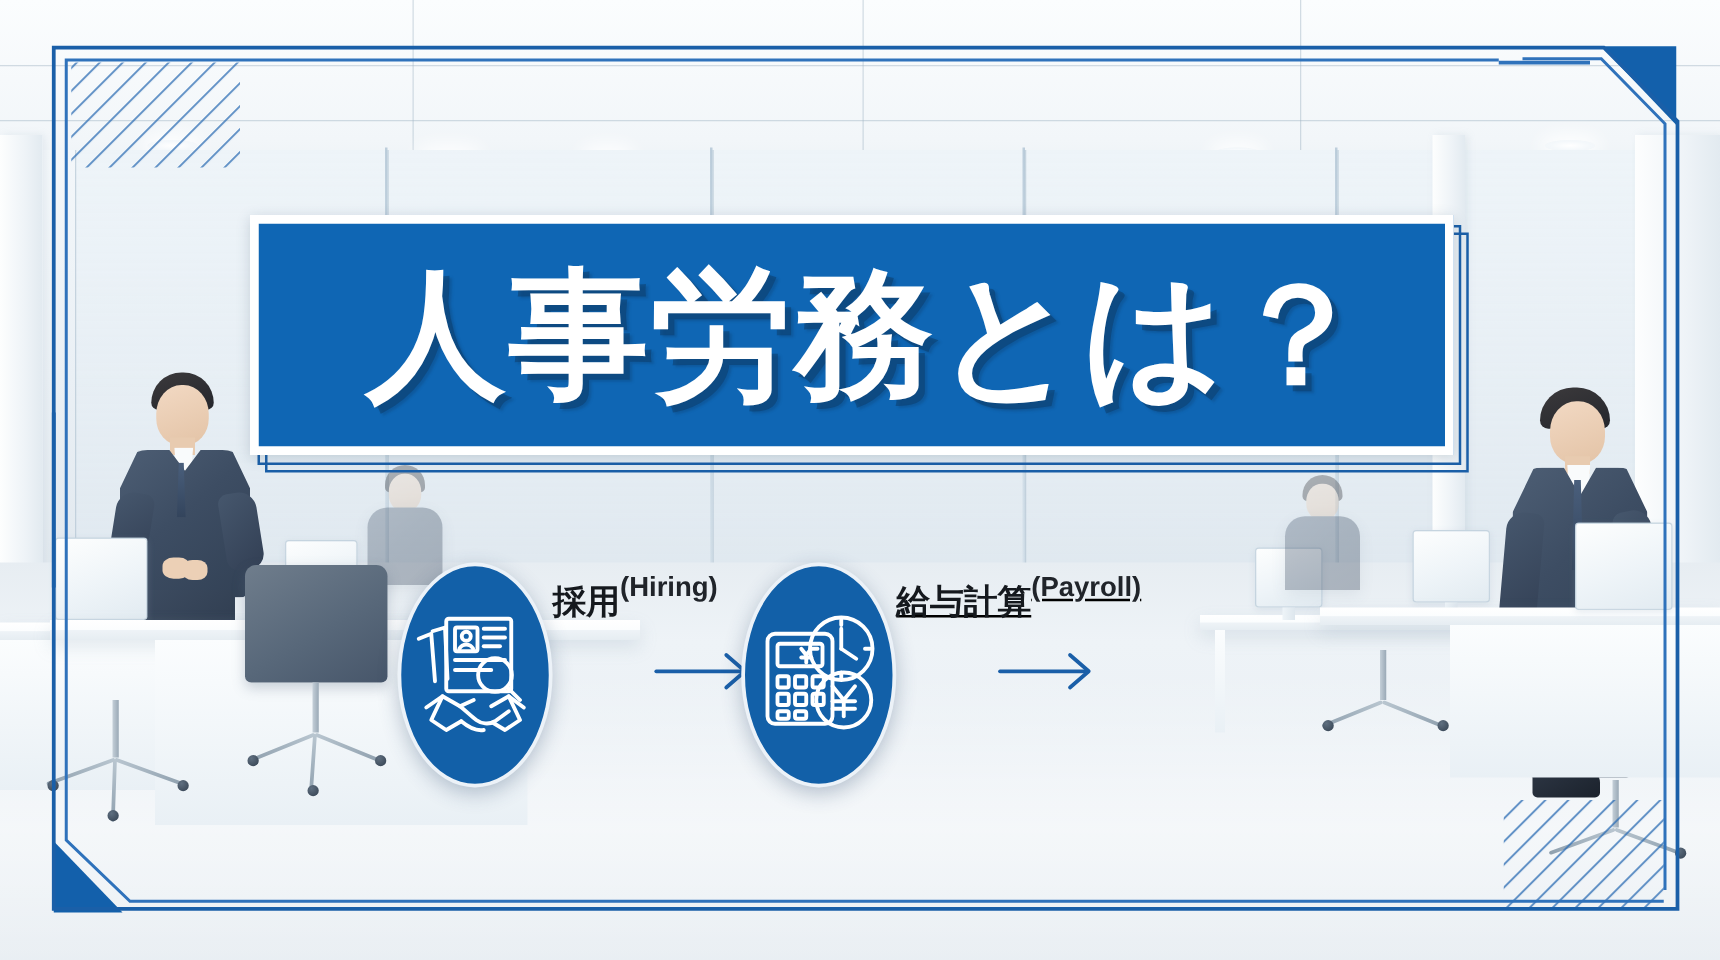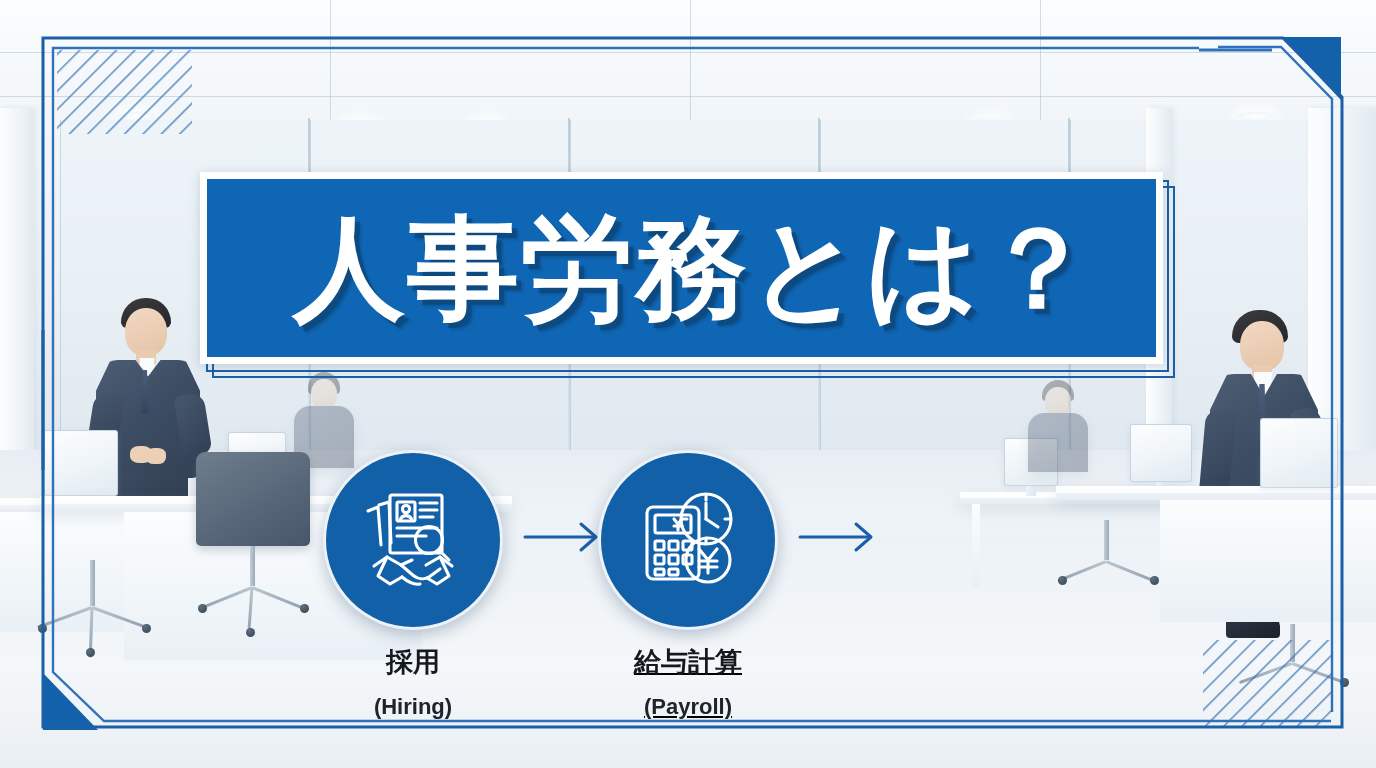--- a/index.html
+++ b/index.html
@@ -166,39 +166,39 @@
   .banner-echo {
     position:absolute; border:2px solid #1a5fa8; background:transparent;
   }
 
   
   #flow {
     position:absolute; left:0; top:450px; width:1376px; height:270px;
   }
   .node {
     position:absolute; top:0; width:190px;
-    display:flex; flex-direction:column; align-items:center;
+    display:flex; flex-direction:row; align-items:flex-start;
   }
   .node-circle {
     width:180px; height:180px; border-radius:50%;
     background:#1260a8;
     border:3px solid rgba(255,255,255,.92);
     box-shadow:0 5px 16px rgba(40,70,105,.3);
     display:flex; align-items:center; justify-content:center;
   }
   .node-circle svg { display:block; }
   .node-label-ja {
     margin-top:18px;
     font-size:27px; font-weight:700; color:#15191e;
     line-height:1.05;
     white-space:nowrap;
     font-family:"DejaVu Sans","Liberation Sans",sans-serif;
   }
   .node-label-en {
-    margin-top:18px;
+    margin-top:7px;
     font-size:22px; font-weight:600; color:#20242a;
     white-space:nowrap;
     font-family:"Liberation Sans",sans-serif;
   }
   .arrow { position:absolute; top:70px; }
 </style>
 </head>
 <body>
 
 <div id="stage">

